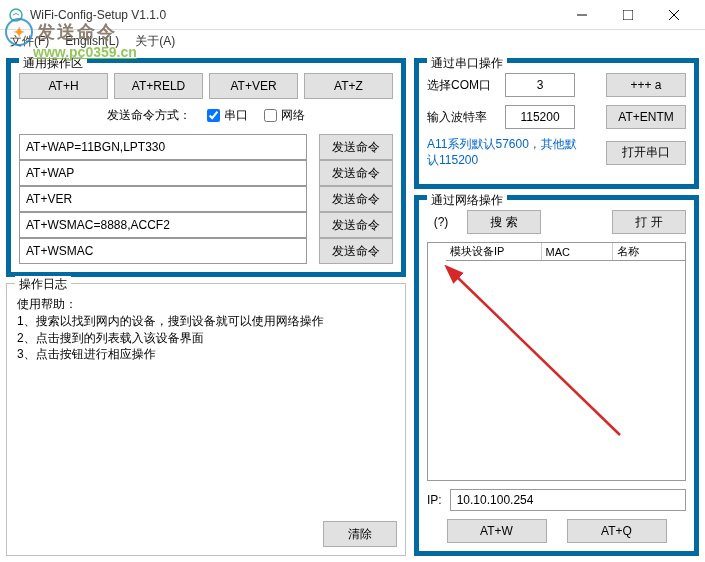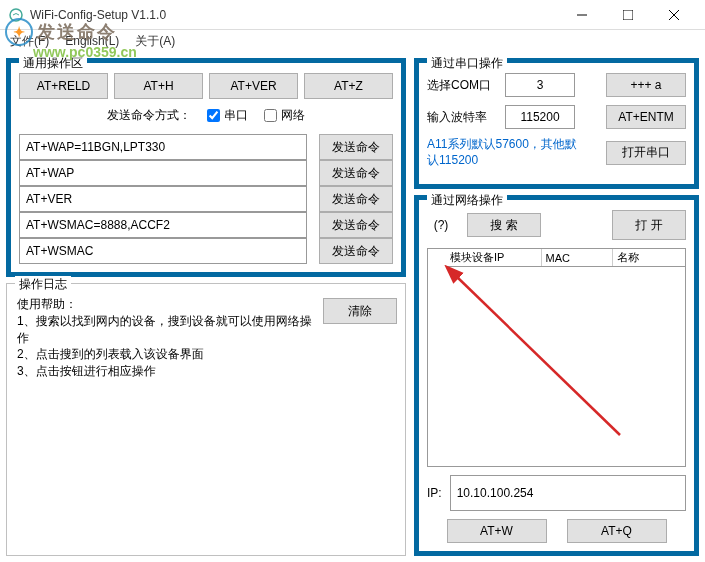--- a/index.html
+++ b/index.html
@@ -11,63 +11,63 @@
     .winbtns { display: flex; gap: 0; }
     .winbtn { width: 46px; height: 30px; display: flex; align-items: center; justify-content: center; cursor: pointer; }
     .winbtn svg { width: 10px; height: 10px; }
     
     .menubar { height: 22px; display: flex; align-items: center; padding: 0 10px; gap: 16px; font-size: 12px; color: #333; position: relative; }
     
     .watermark { position: absolute; top: 18px; left: 5px; pointer-events: none; z-index: 100; opacity: 0.85; }
     .watermark-logo { display: inline-flex; align-items: center; }
     .watermark-circle { width: 28px; height: 28px; border: 2px solid #2b8fc9; border-radius: 50%; display: flex; align-items: center; justify-content: center; color: #ff8800; font-size: 14px; font-weight: bold; }
     .watermark-text { font-size: 18px; color: #7a6a5a; font-weight: bold; margin-left: 4px; letter-spacing: 2px; }
-    .watermark-url { font-size: 14px; color: #7fbf3f; font-weight: bold; margin-left: 28px; margin-top: -2px; }
+    .watermark-url { font-size: 14px; color: #7fbf3f; font-weight: bold; margin-left: 28px; margin-top: -2px; text-decoration: underline; }
     
     .content { display: flex; padding: 6px; gap: 8px; height: calc(100% - 52px); }
     .left-col { width: 400px; display: flex; flex-direction: column; gap: 6px; }
     .right-col { flex: 1; display: flex; flex-direction: column; gap: 6px; }
     
     .groupbox { border: 5px solid #0369a1; padding: 10px 8px 8px 8px; position: relative; }
     .groupbox-title { position: absolute; top: -8px; left: 8px; background: #fff; padding: 0 4px; font-size: 12px; }
     
     .btnrow { display: flex; gap: 6px; margin-bottom: 8px; }
     .btn { height: 26px; border: 1px solid #adadad; background: #e1e1e1; cursor: pointer; font-size: 12px; padding: 0 4px; display: flex; align-items: center; justify-content: center; }
     .btn-eq { flex: 1; }
     
     .sendrow { display: flex; align-items: center; justify-content: center; gap: 16px; margin: 6px 0 10px 0; }
     .check { display: flex; align-items: center; gap: 4px; }
     .check input { width: 13px; height: 13px; }
     
     .cmdrow { display: flex; gap: 12px; }
     .cmdinput { flex: 1; height: 26px; border: 1px solid #999; padding: 0 6px; font-size: 12px; background: #fff; }
     .cmdbtn { width: 74px; }
     
-    .log-box { border: 1px solid #c0c0c0; padding: 10px 8px 8px 8px; position: relative; flex: 1; display: flex; flex-direction: row; }
+    .log-box { border: 1px solid #c0c0c0; padding: 10px 8px 8px 8px; position: relative; flex: 1; display: flex; flex-direction: column; }
     .log-content { flex: 1; border: none; background: #fff; padding: 2px; font-size: 12px; line-height: 1.4; overflow: auto; }
     .log-content div { white-space: normal; }
     .log-clear-row { display: flex; justify-content: flex-end; margin-top: 4px; }
     
     .serial-row { display: flex; align-items: center; gap: 8px; margin-bottom: 8px; }
     .serial-label { width: 70px; }
     .serial-input { width: 70px; height: 24px; border: 1px solid #999; text-align: center; background: #fff; }
     .serial-btn { width: 80px; height: 24px; }
     .serial-note { color: #0066cc; font-size: 12px; width: 150px; line-height: 1.3; }
     
     .net-box { flex: 1; display: flex; flex-direction: column; }
     .net-searchrow { display: flex; gap: 12px; align-items: center; margin-bottom: 8px; }
     .net-q { width: 28px; text-align: center; }
     .net-search { width: 74px; height: 24px; }
-    .net-open { width: 74px; height: 30px; margin-left: auto; }
+    .net-open { width: 74px; height: 24px; margin-left: auto; }
     .net-list { flex: 1; border: 1px solid #999; background: #fff; position: relative; }
     .net-header { display: flex; border-bottom: 1px solid #999; height: 18px; align-items: center; margin-left: 18px; }
     .net-col { border-right: 1px solid #ccc; padding: 0 4px; font-size: 11px; height: 100%; display: flex; align-items: center; }
     .net-col:last-child { border-right: none; }
     .net-iprow { display: flex; align-items: center; gap: 8px; margin: 8px 0; }
-    .net-ip-input { flex: 1; height: 36px; border: 1px solid #999; padding: 0 6px; background: #fff; }
+    .net-ip-input { flex: 1; height: 22px; border: 1px solid #999; padding: 0 6px; background: #fff; }
     .net-btnrow { display: flex; gap: 20px; justify-content: center; align-items: flex-end; }
     .net-btn { width: 100px; height: 24px; }
     
     .arrow { position: absolute; top: 265px; left: 440px; pointer-events: none; z-index: 50; }
   </style>
 </head>
 <body>
 
 <div class="titlebar">
   <span class="titlebar-icon">
@@ -109,22 +109,22 @@
     <span class="watermark-text">发送命令</span>
   </div>
   <div class="watermark-url">www.pc0359.cn</div>
 </div>
 
 <div class="content">
   <div class="left-col">
     <div class="groupbox">
       <span class="groupbox-title">通用操作区</span>
       <div class="btnrow">
+        <button class="btn btn-eq">AT+H</button>
         <button class="btn btn-eq">AT+RELD</button>
-        <button class="btn btn-eq">AT+H</button>
         <button class="btn btn-eq">AT+VER</button>
         <button class="btn btn-eq">AT+Z</button>
       </div>
       <div class="sendrow">
         <span>发送命令方式：</span>
         <label class="check">
             <input type="checkbox" checked="" style="">
             <span>串口</span>
           </label>
         <label class="check">

